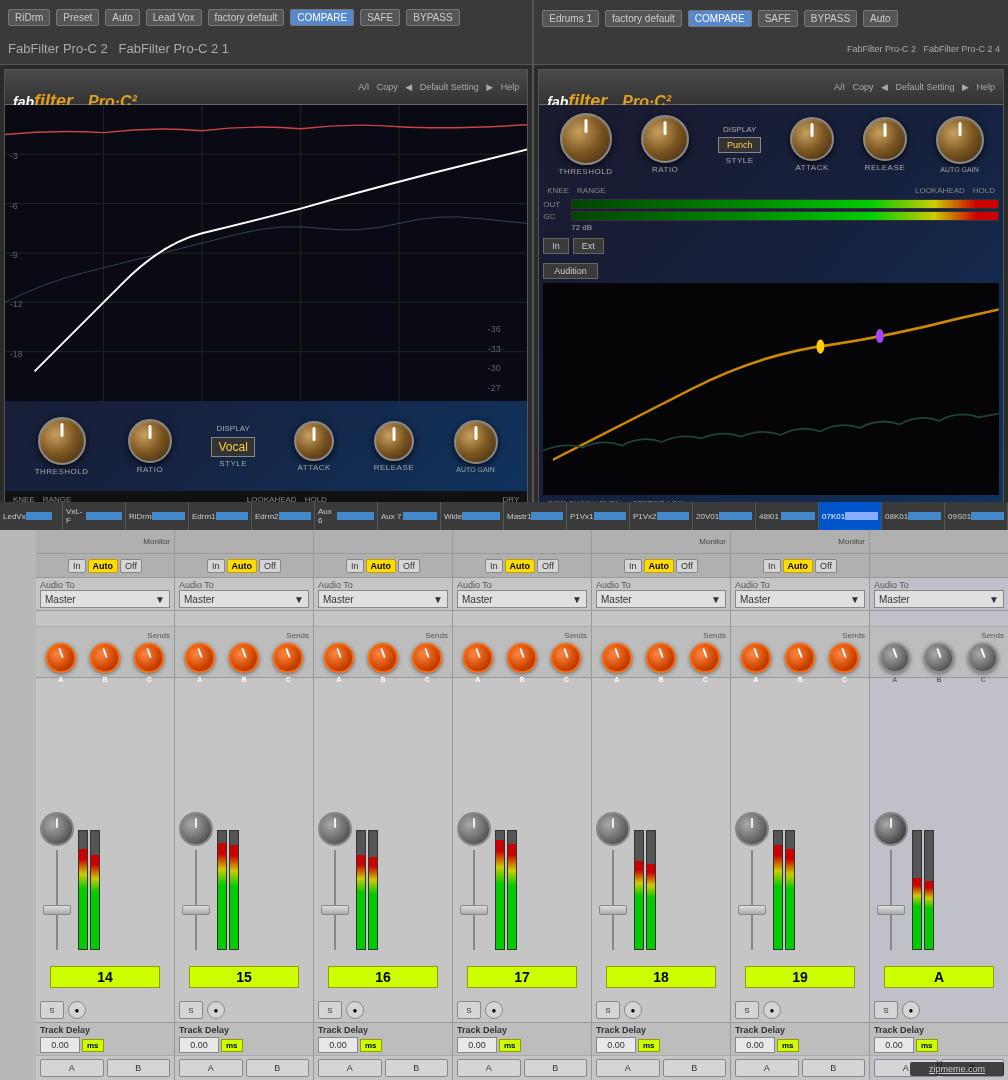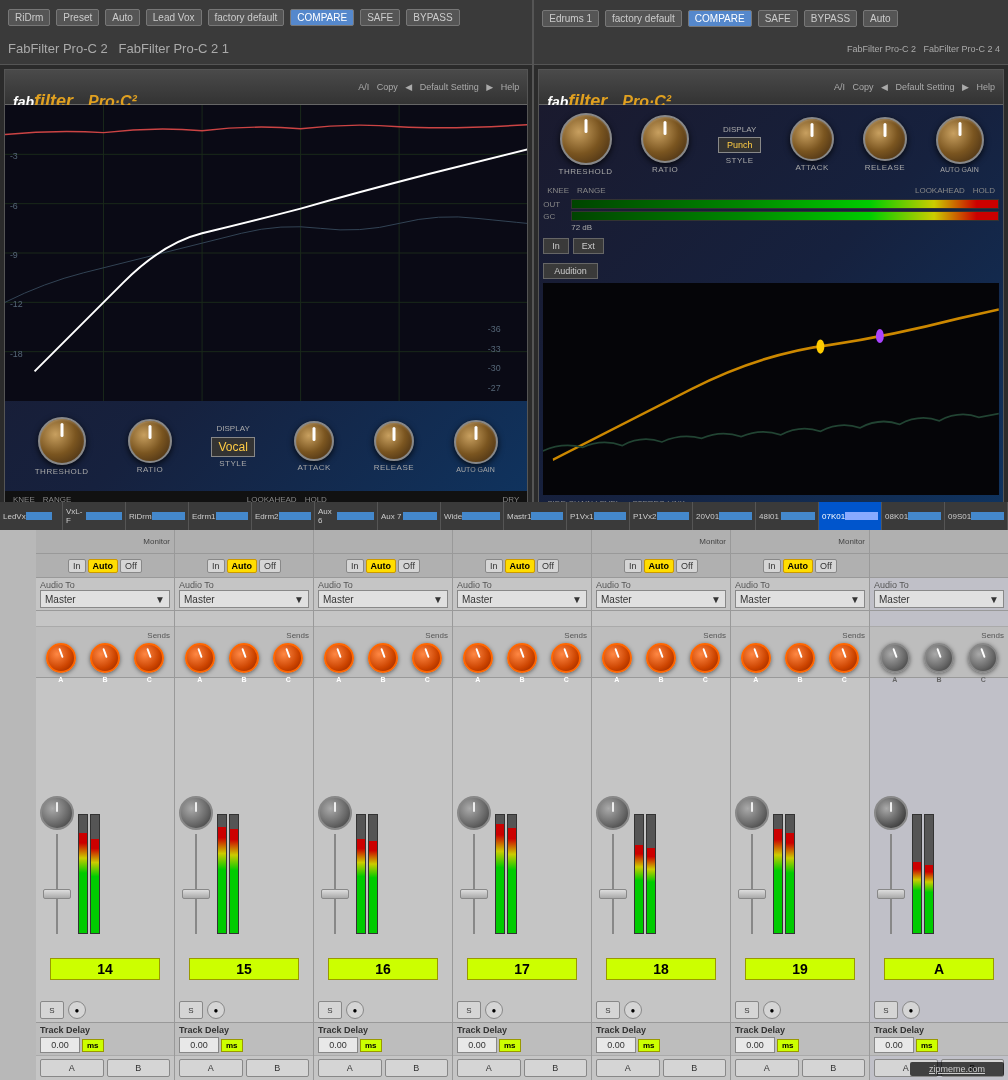--- a/index.html
+++ b/index.html
@@ -413,21 +413,21 @@
       background: linear-gradient(to top, #00cc00 0%, #00cc00 60%, #cccc00 75%, #cc0000 90%);
     }
 
     .channel-number {
       background: #ccff00;
       color: #000;
       font-size: 14px;
       font-weight: bold;
       text-align: center;
       padding: 2px;
-      margin: 16px 10px;
+      margin: 8px 10px;
       border: 1px solid #999900;
     }
 
     .channel-controls {
       display: flex;
       gap: 4px;
       padding: 3px 4px;
       align-items: center;
     }
 

